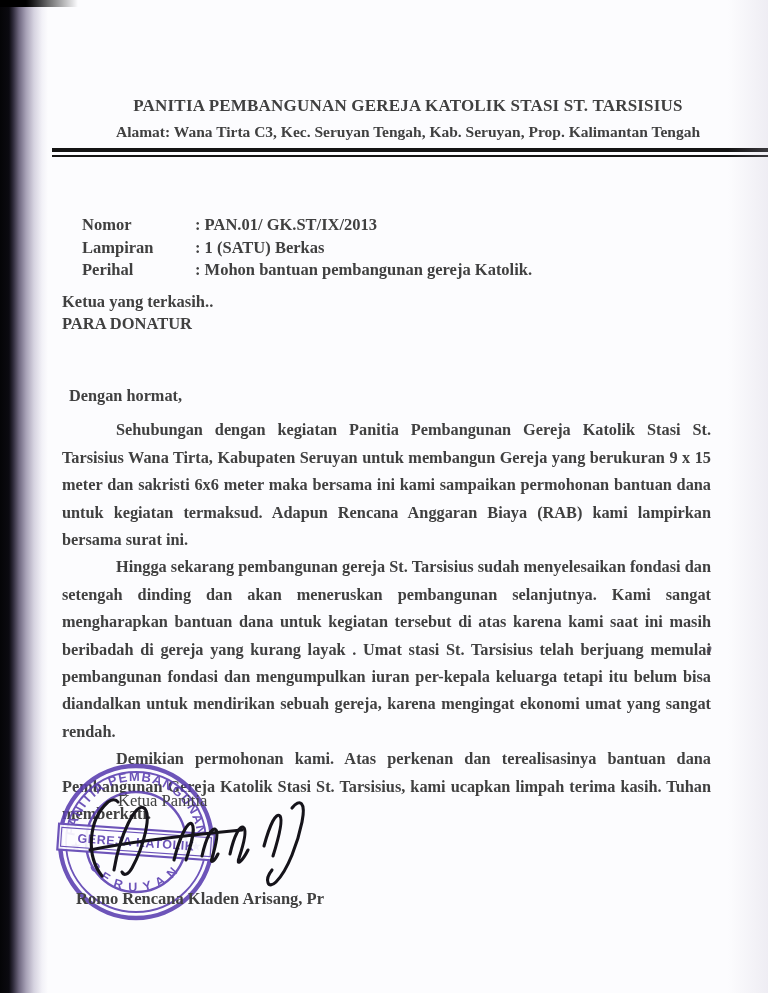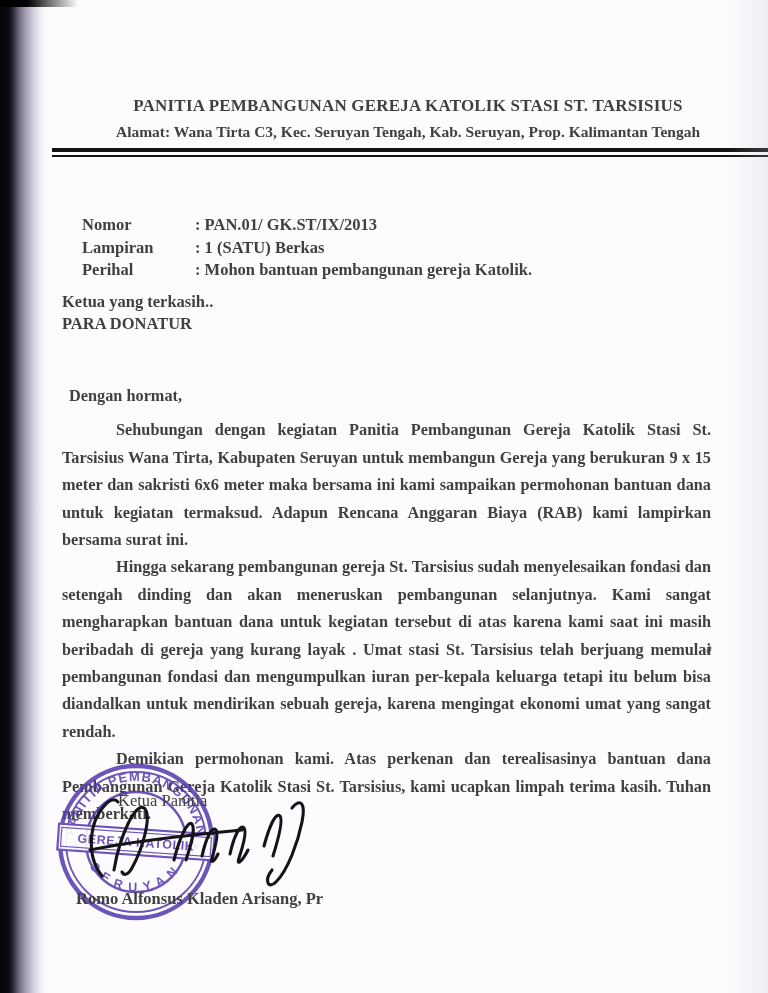--- a/index.html
+++ b/index.html
@@ -122,15 +122,15 @@
       <path d="M 36,84 C 42,48 58,16 66,22 C 74,28 66,60 54,82 C 50,89 46,90 44,86"></path>
       <path d="M 12,64 C 60,54 122,48 164,44"></path>
       <path d="M 96,74 C 102,50 110,34 114,38 C 118,44 112,62 108,74"></path>
       <path d="M 124,70 C 128,52 134,40 138,44 C 141,48 137,62 134,72 C 132,78 136,76 140,68"></path>
       <path d="M 152,68 C 156,50 162,38 166,42 C 169,46 165,60 161,72 C 158,80 164,76 170,64"></path>
       <path d="M 186,60 C 192,38 198,26 202,30 C 205,34 200,54 195,70"></path>
       <path d="M 214,22 C 222,12 228,16 224,36 C 220,56 210,84 198,96 C 190,104 186,94 194,84"></path>
     </g>
   </svg>
 
-  <div class="signer-name">Romo Alfonsus Kladen Arisang, Pr</div>
+  <div class="signer-name">Romo Rencana Kladen Arisang, Pr</div>
 
 </div>
 
 </body></html>

